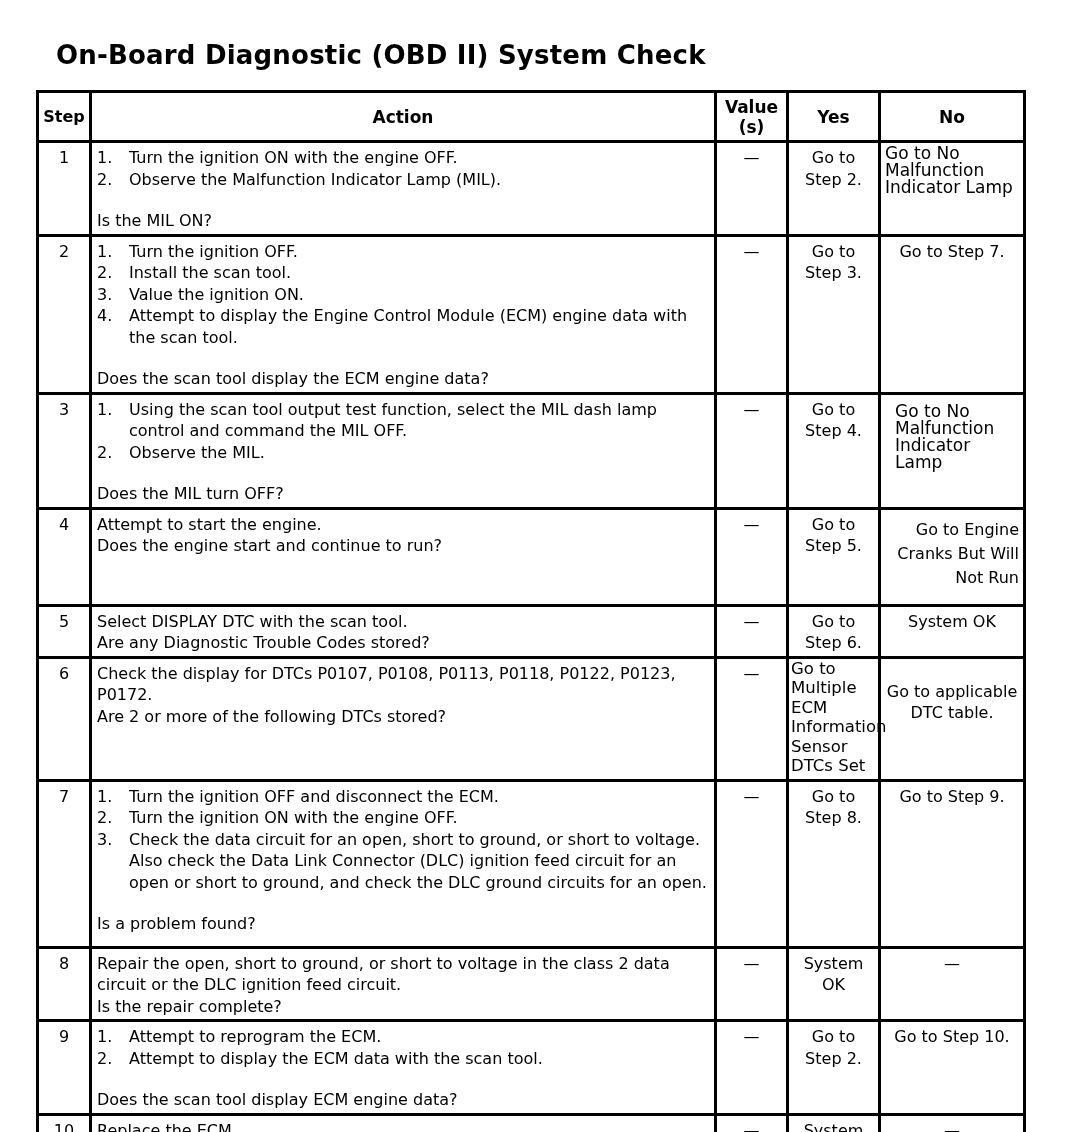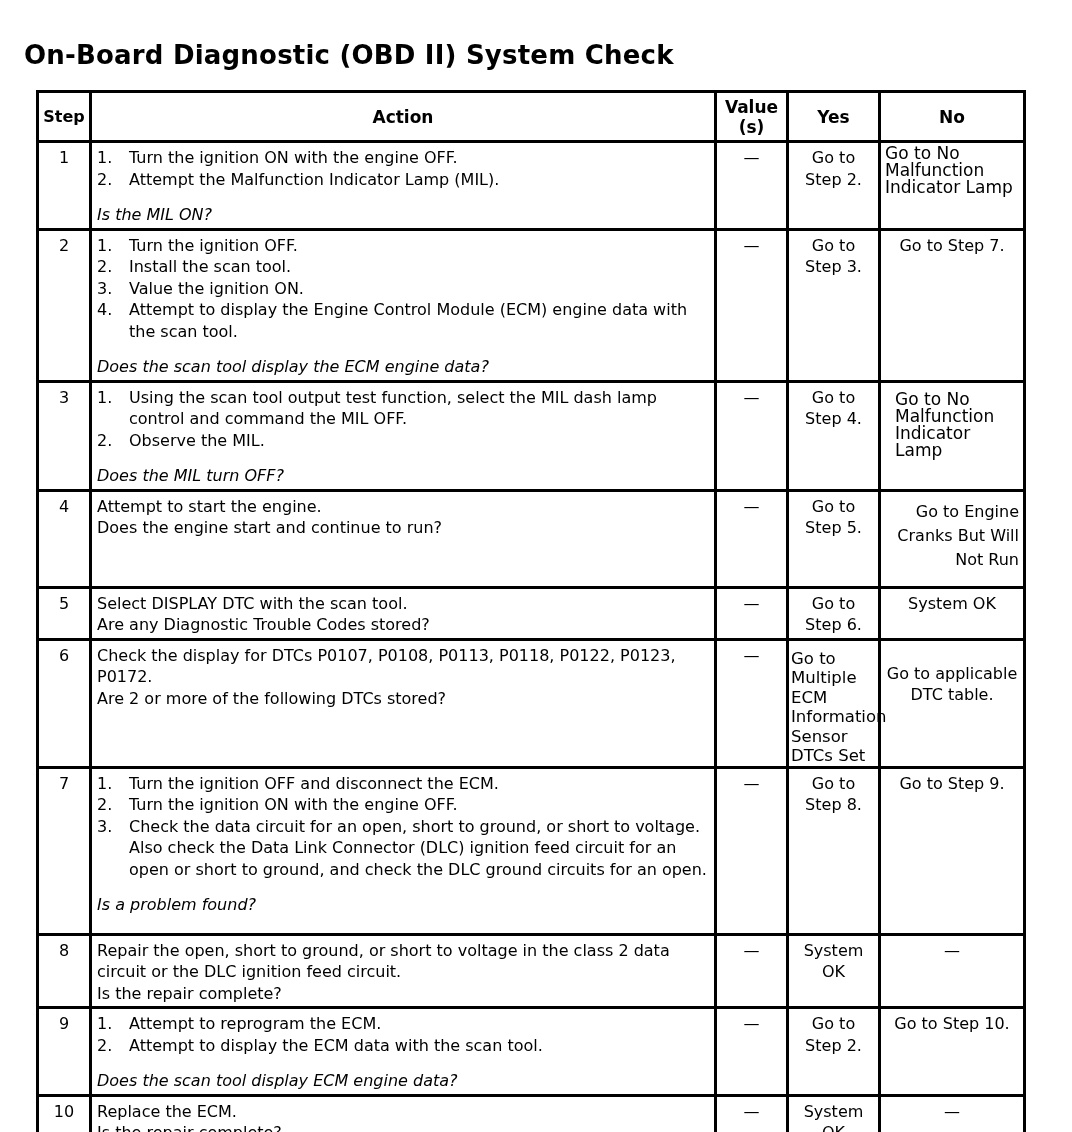--- a/index.html
+++ b/index.html
@@ -1,30 +1,30 @@
 <!DOCTYPE html>
 <html><head>
 <meta charset="utf-8">
 <style>
   html, body { margin:0; padding:0; background:#ffffff; }
   body { width:1072px; height:1132px; position:relative; font-family:"DejaVu Sans", sans-serif; color:#000; }
-  .title { position:absolute; left:24px; top:40px; font-size:26px; font-weight:bold; letter-spacing:0.2px; }
+  .title { position:absolute; left:56px; top:40px; font-size:26px; font-weight:bold; letter-spacing:0.2px; }
   table { position:absolute; left:36px; top:90px; border-collapse:collapse; table-layout:fixed; width:987px; }
   td, th { border:3px solid #000; vertical-align:top; font-size:16px; line-height:21.5px; padding:2px 4px; }
   th { font-weight:bold; text-align:center; vertical-align:middle; font-size:17px; line-height:20px; padding:0 2px;margin-left:37px; }
   th.step { font-size:16px; padding:0; }
   td.step { text-align:center; padding-top:4px; }
   td.act { padding:4px 0 2px 5px; }
   td.val, td.yes { text-align:center; padding-top:4px; }
   td.no { text-align:center; padding-top:4px; }
   td.no.tight { text-align:left; line-height:17px; padding-top:2px; font-size:17px;margin-top:32px; }
-  td.yes.tight { text-align:left; line-height:19.5px; padding:8px 0 0 2px; font-size:16.5px; }
+  td.yes.tight { text-align:left; line-height:19.5px; padding:0 0 0 2px; font-size:16.5px; }
   .li { padding-left:32px; text-indent:-32px; }
   .li .n { display:inline-block; width:32px; text-indent:0; }
-  .q { margin-top:14px;font-style:italic; }
+  .q { margin-top:20px; }
 </style>
 </head>
 <body>
 
 <div class="title">On-Board Diagnostic (OBD II) System Check</div>
 
 <table>
   <colgroup>
     <col style="width:53px">
       <col style="width:625px">
@@ -40,21 +40,21 @@
       <th>Yes</th>
       <th>No</th>
     </tr>
   </thead>
   <tbody>
 
     <tr style="height:77px">
       <td class="step">1</td>
       <td class="act">
         <div class="li"><span class="n">1.</span><span>Turn the ignition ON with the engine OFF.</span></div>
-        <div class="li"><span class="n">2.</span><span>Attempt the Malfunction Indicator Lamp (MIL).</span></div>
+        <div class="li"><span class="n">2.</span><span>Observe the Malfunction Indicator Lamp (MIL).</span></div>
         <div class="q">Is the MIL ON?</div>
       </td>
       <td class="val">—</td>
       <td class="yes">Go to Step 2.</td>
       <td class="no tight">Go to No Malfunction Indicator Lamp</td>
     </tr>
 
     <tr style="height:151px">
       <td class="step">2</td>
       <td class="act">

